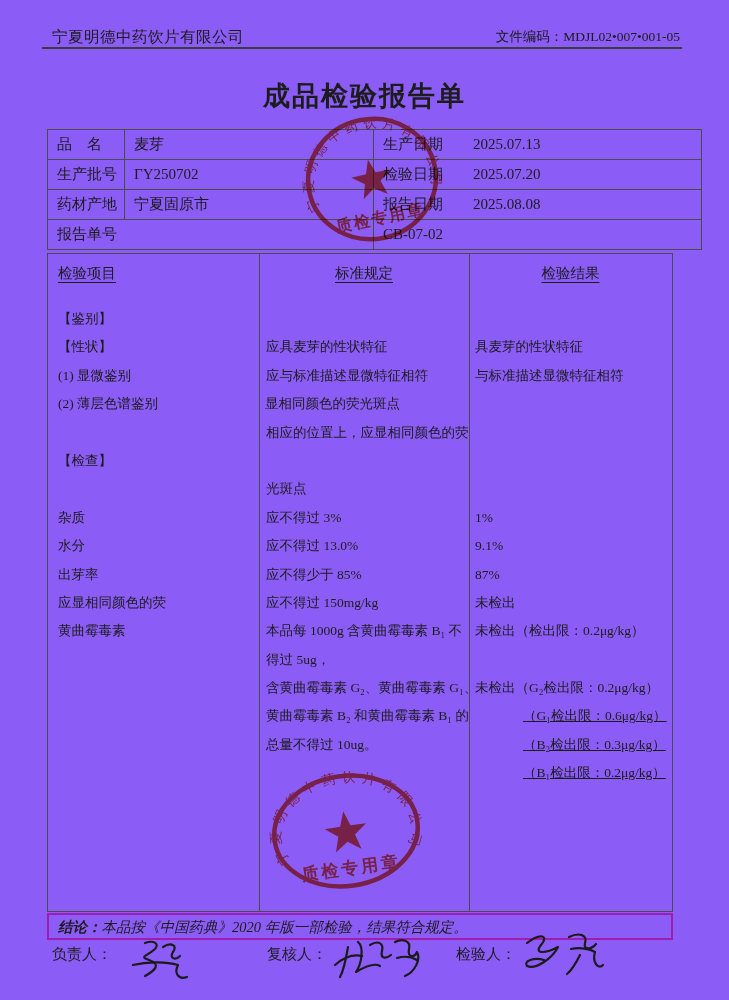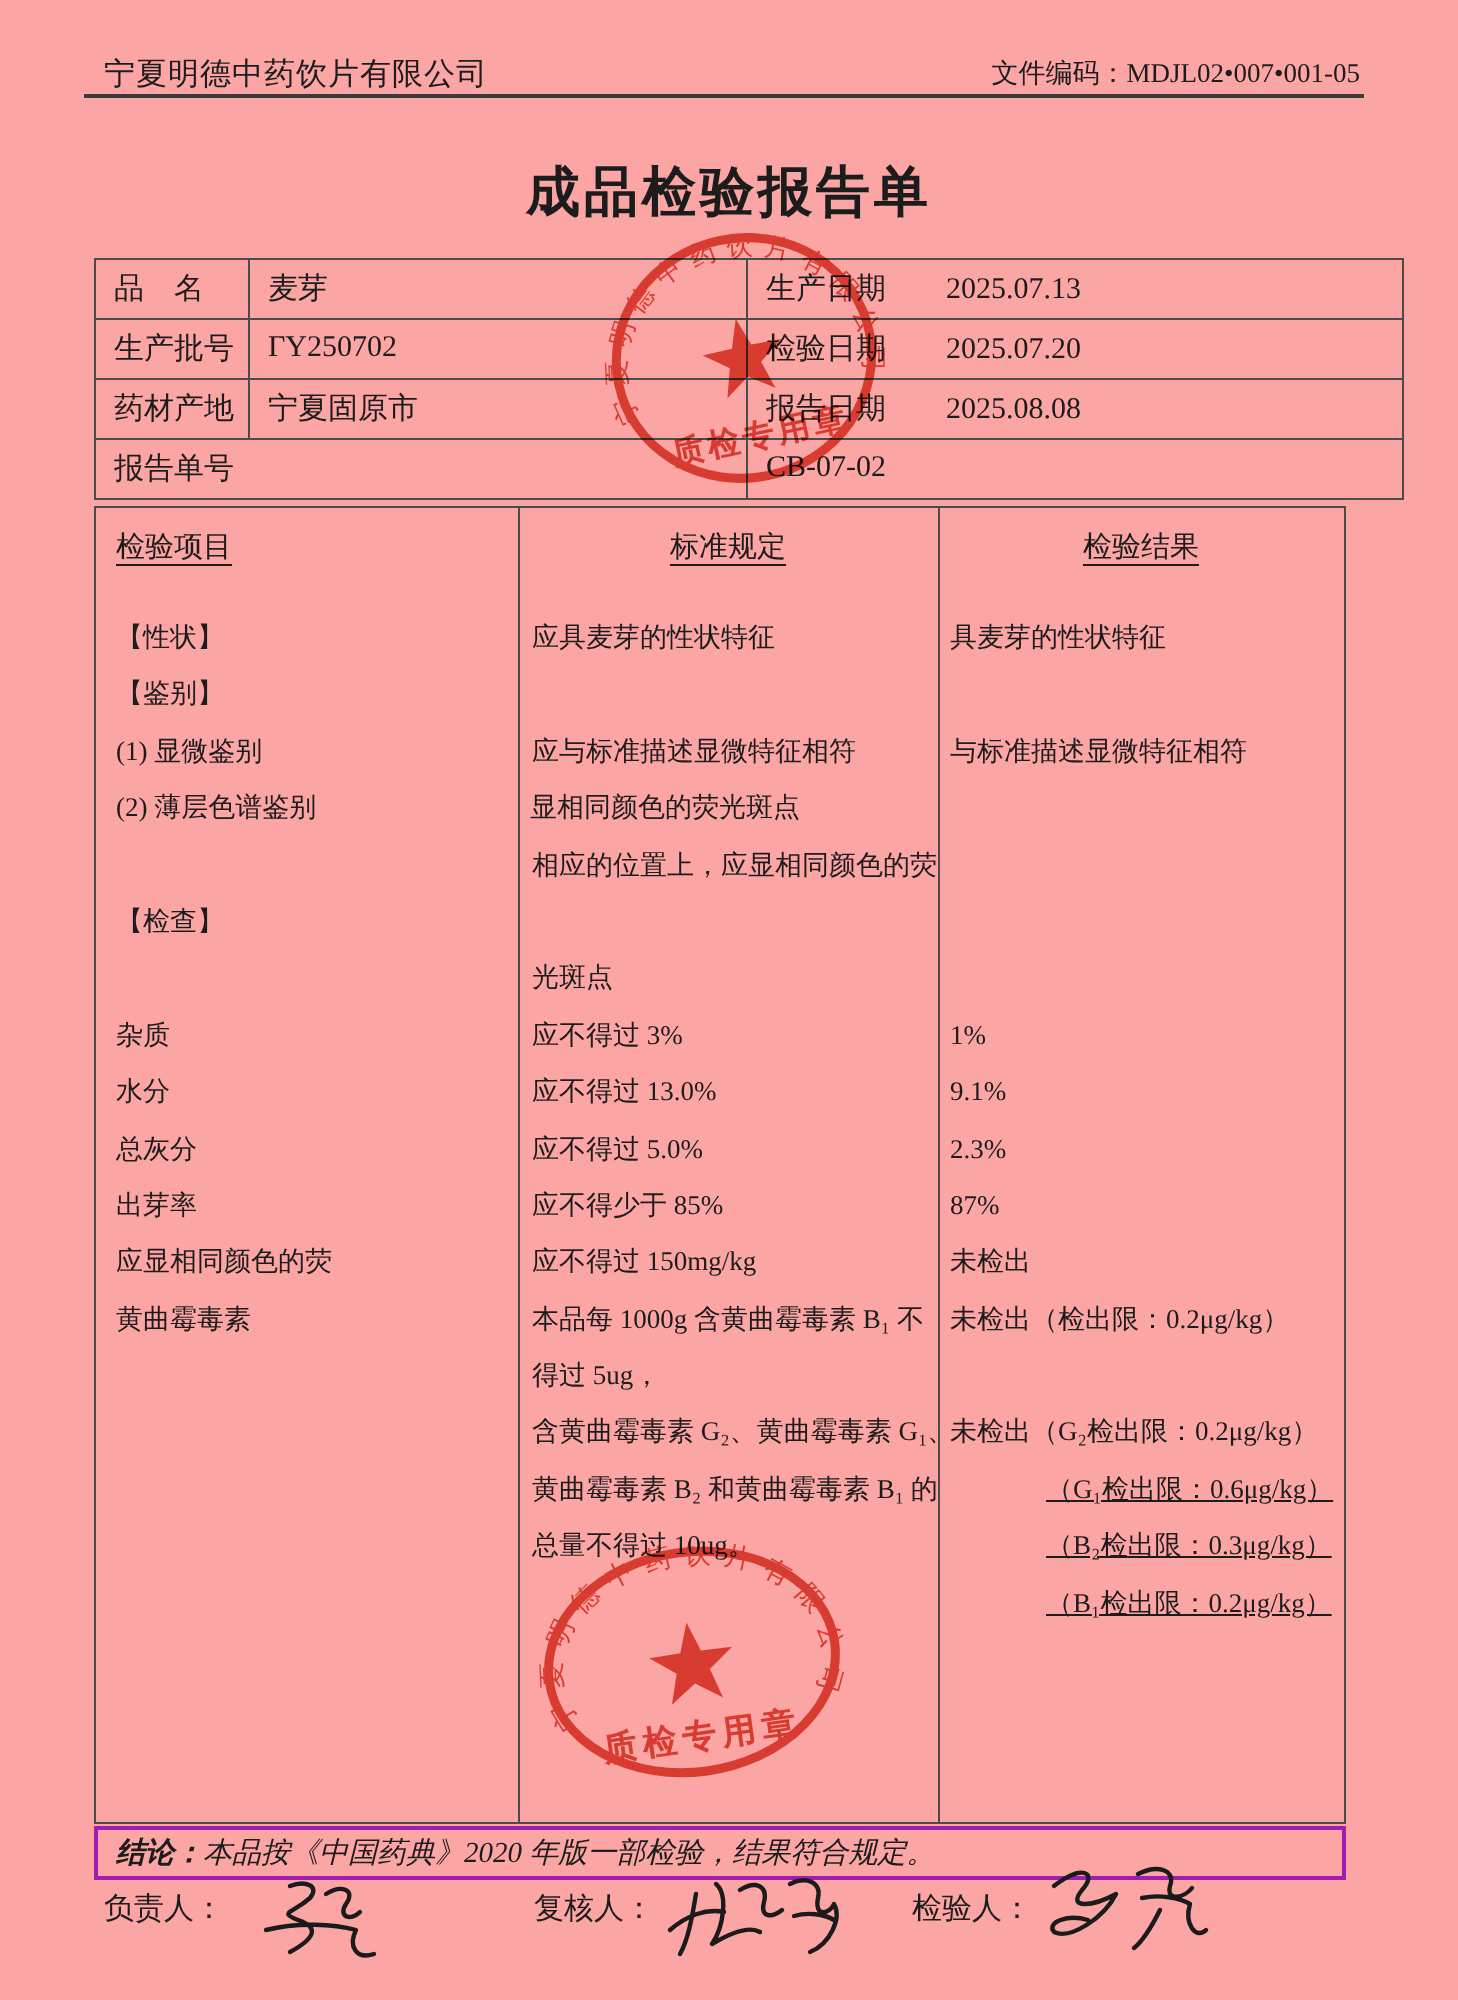--- a/index.html
+++ b/index.html
@@ -1,17 +1,17 @@
 <!DOCTYPE html>
 <html style="--stamp: #d5402c;"><head>
 <meta charset="utf-8">
 <style>
   html,body{margin:0;padding:0;background:#ffffff;}
   .page{
-    position:relative;width:729px;height:1000px;background:#fca5a5;
+    position:relative;width:729px;height:1000px;background:#8b5cf6;
     font-family:"Liberation Serif","DejaVu Serif",serif;color:#1c1c1c;overflow:hidden;
   }
   
   .hdr-company{position:absolute;left:52px;top:27px;font-size:15.5px;letter-spacing:.5px;}
   .hdr-code{position:absolute;right:49px;top:28px;font-size:13.5px;}
   .hdr-rule{position:absolute;left:42px;top:47px;width:640px;height:2px;background:#3c3c3c;}
   
   .title{position:absolute;left:0;top:78px;width:729px;text-align:center;
     font-size:27px;font-weight:bold;letter-spacing:2px;}
   
@@ -92,30 +92,30 @@
   <div class="insp">
     <div class="vline v1"></div>
     <div class="vline v2"></div>
     <div class="insp-head">
       <span class="h1">检验项目</span>
       <span class="h2">标准规定</span>
       <span class="h3">检验结果</span>
     </div>
     <div class="insp-body" id="insp-body">
         <div class="insp-row">
+          <div class="cell item">【鉴别】</div>
+          <div class="cell standard"></div>
+          <div class="cell result"></div>
+        </div>
+        <div class="insp-row">
           <div class="cell item">【性状】</div>
           <div class="cell standard">应具麦芽的性状特征</div>
           <div class="cell result">具麦芽的性状特征</div>
         </div>
         <div class="insp-row">
-          <div class="cell item">【鉴别】</div>
-          <div class="cell standard"></div>
-          <div class="cell result"></div>
-        </div>
-        <div class="insp-row">
           <div class="cell item">(1) 显微鉴别</div>
           <div class="cell standard">应与标准描述显微特征相符</div>
           <div class="cell result">与标准描述显微特征相符</div>
         </div>
         <div class="insp-row">
           <div class="cell item">(2) 薄层色谱鉴别</div>
           <div class="cell result">显相同颜色的荧光斑点</div>
         </div>
         <div class="insp-row">
           <div class="cell item"></div>
@@ -134,25 +134,20 @@
         </div>
         <div class="insp-row">
           <div class="cell item">杂质</div>
           <div class="cell standard">应不得过 3%</div>
           <div class="cell result">1%</div>
         </div>
         <div class="insp-row">
           <div class="cell item">水分</div>
           <div class="cell standard">应不得过 13.0%</div>
           <div class="cell result">9.1%</div>
-        </div>
-        <div class="insp-row">
-          <div class="cell item">总灰分</div>
-          <div class="cell standard">应不得过 5.0%</div>
-          <div class="cell result">2.3%</div>
         </div>
         <div class="insp-row">
           <div class="cell item">出芽率</div>
           <div class="cell standard">应不得少于 85%</div>
           <div class="cell result">87%</div>
         </div>
         <div class="insp-row">
           <div class="cell item">应显相同颜色的荧</div>
           <div class="cell standard">应不得过 150mg/kg</div>
           <div class="cell result">未检出</div>

